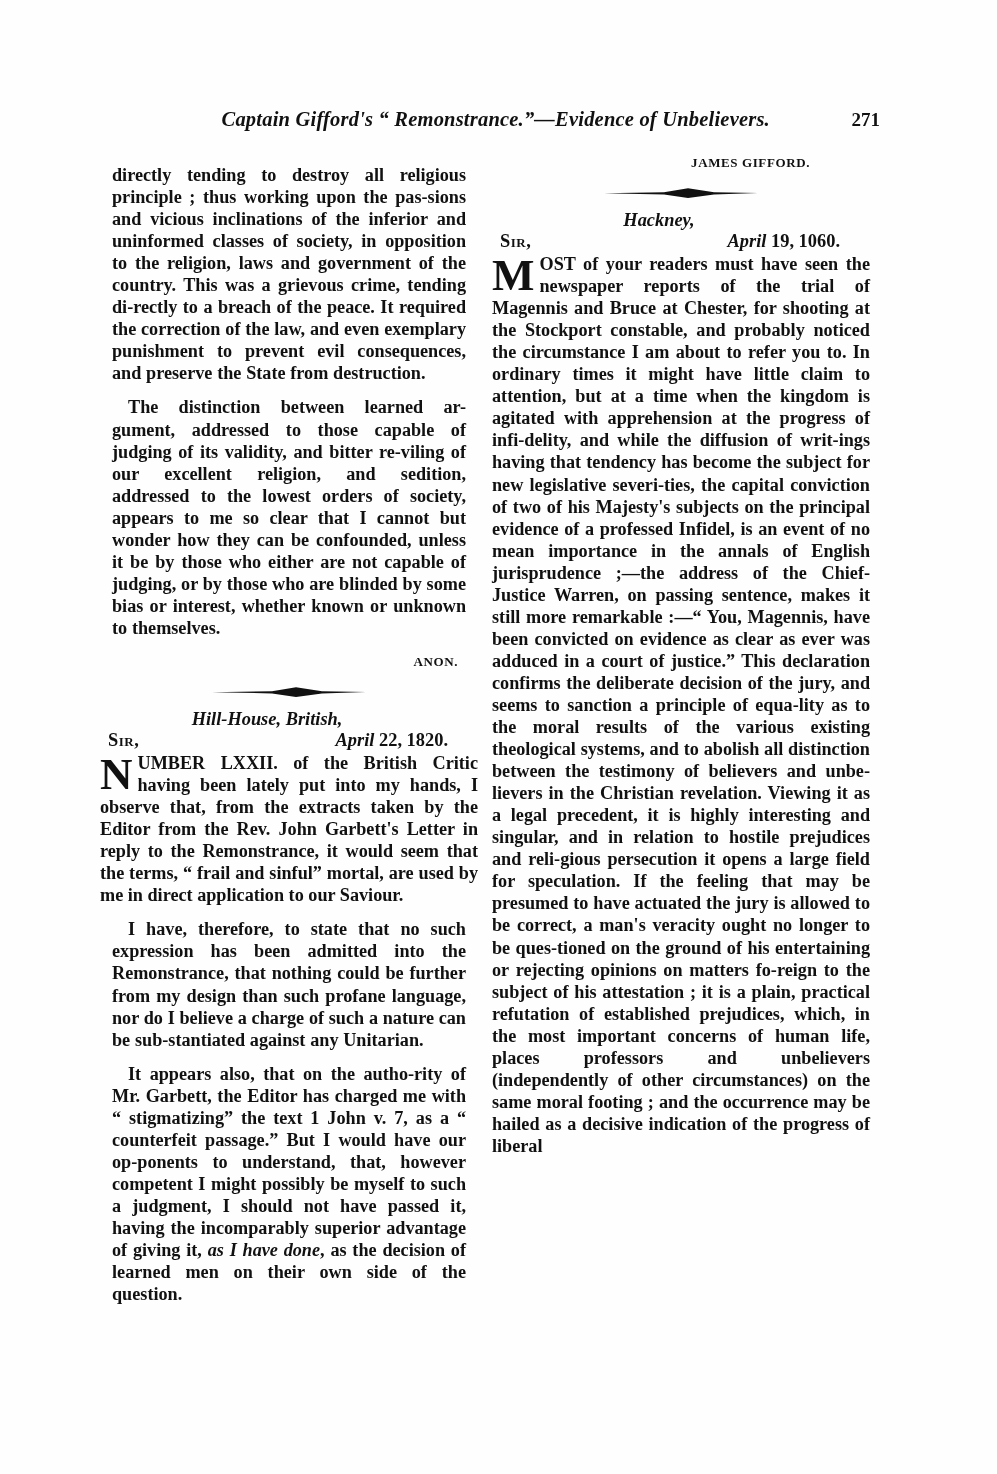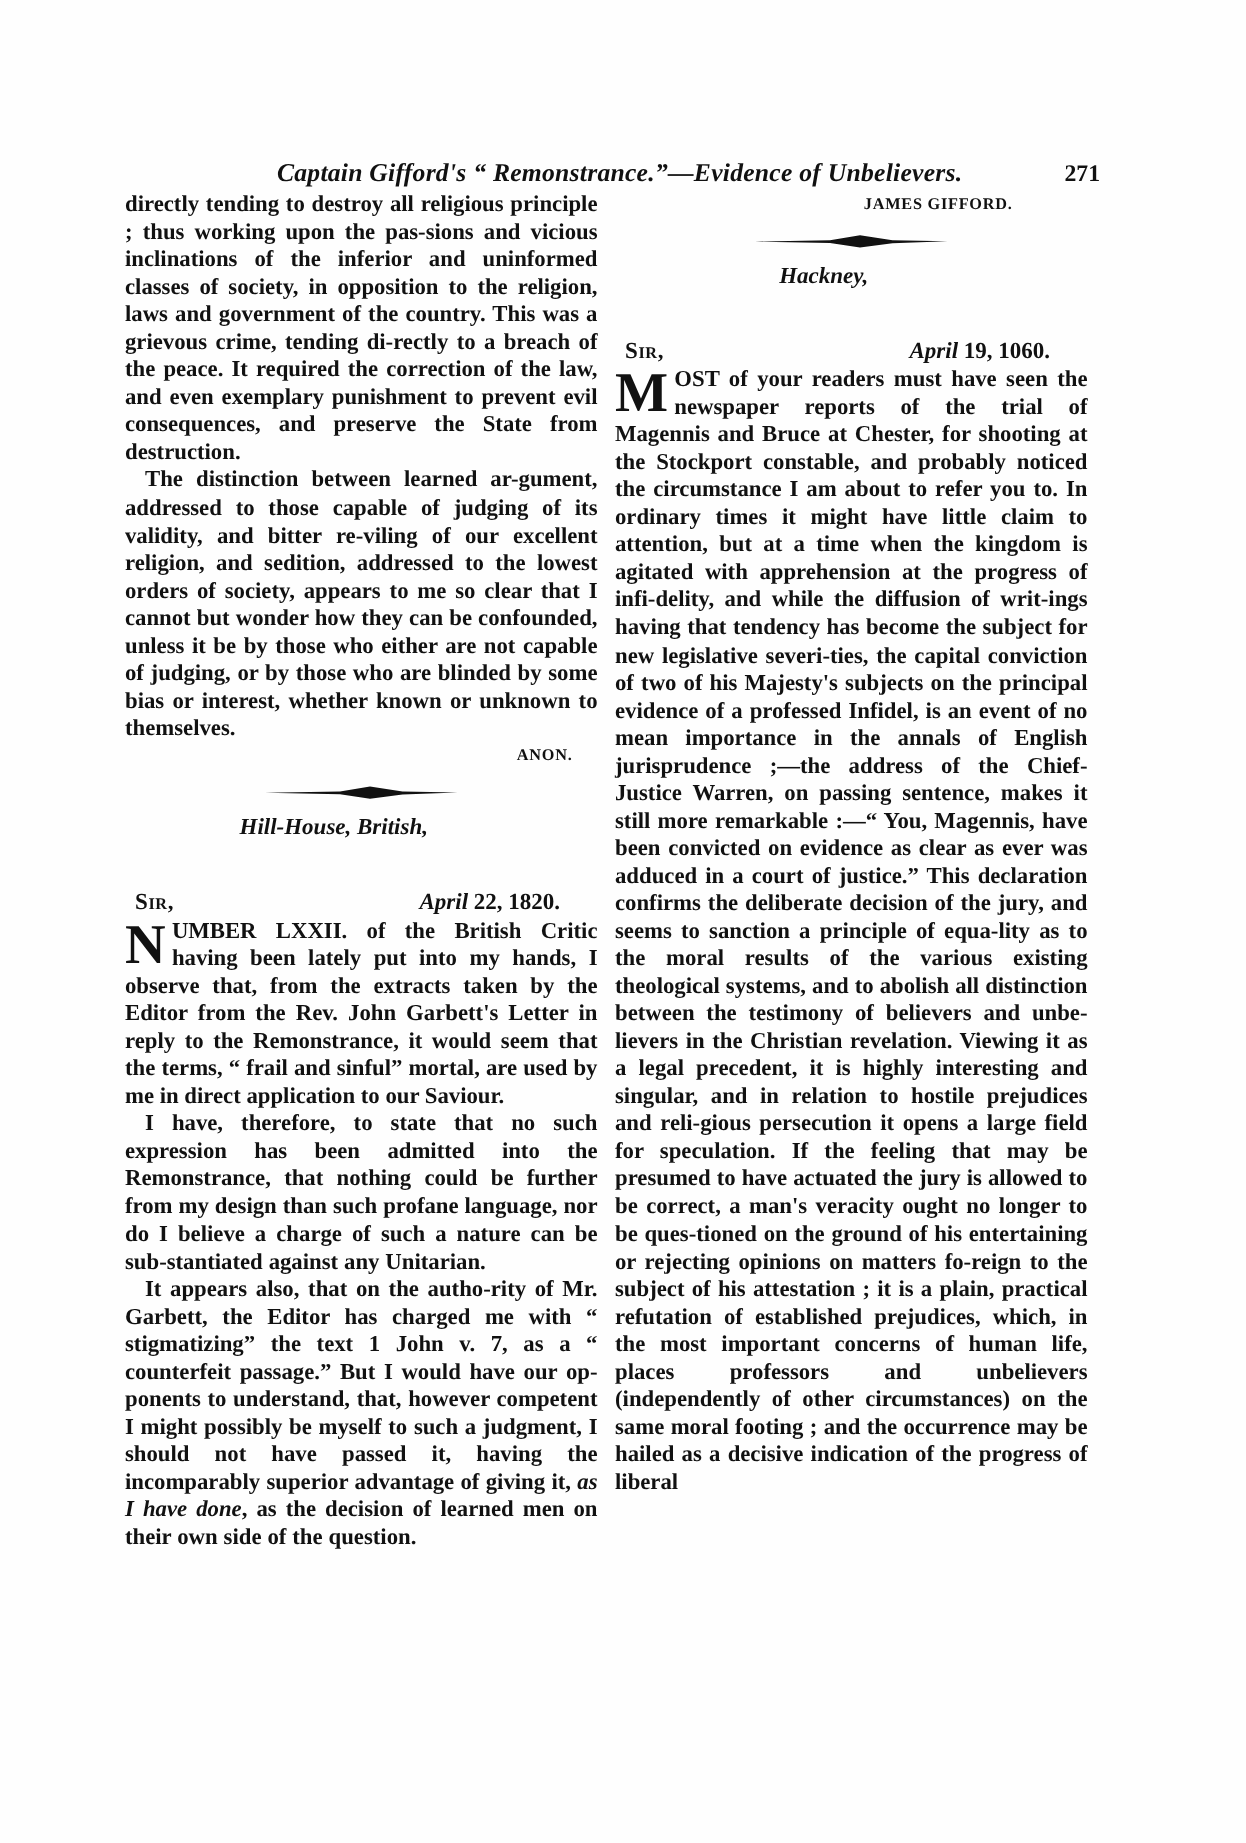--- a/index.html
+++ b/index.html
@@ -23,21 +23,20 @@
   
   .running-head {
     position: absolute;
     top: 108px;
     left: 118px;
     width: 762px;
     height: 30px;
     display: flex;
     align-items: baseline;
     justify-content: flex-start;
-    margin-top: 20px;
   }
   .running-head .rh-title {
     font-style: italic;
     font-weight: bold;
     font-size: 20.5px;
     letter-spacing: 0.2px;
     white-space: nowrap;
     flex: 1 1 auto;
     text-align: center;
     padding-left: 36px;
@@ -59,21 +58,21 @@
     height: 1260px;
     display: flex;
     gap: 14px;
   }
   .col {
     width: 378px;
     flex: 0 0 378px;
     position: relative;
   }
   p.para {
-    margin: 0;
+    margin: 12px;
     font-size: 18.2px;
     line-height: 22.05px;
     text-align: justify;
     text-justify: inter-word;
     word-spacing: 0.2px;
     hyphens: manual;
     font-weight: 600;
   }
   p.para.indent {
     text-indent: 16px;
@@ -116,21 +115,20 @@
     text-align: center;
     padding-right: 44px;
     font-style: italic;
     font-weight: bold;
   }
   .letter-head .salute-row {
     display: flex;
     align-items: baseline;
     justify-content: space-between;
     padding-right: 30px;
-    margin-top: 39px;
   }
   .letter-head .salute {
     font-variant: small-caps;
     font-weight: bold;
     letter-spacing: 0.5px;
     padding-left: 8px;
     font-size: 18.4px;
   }
   .letter-head .date {
     font-weight: bold;

